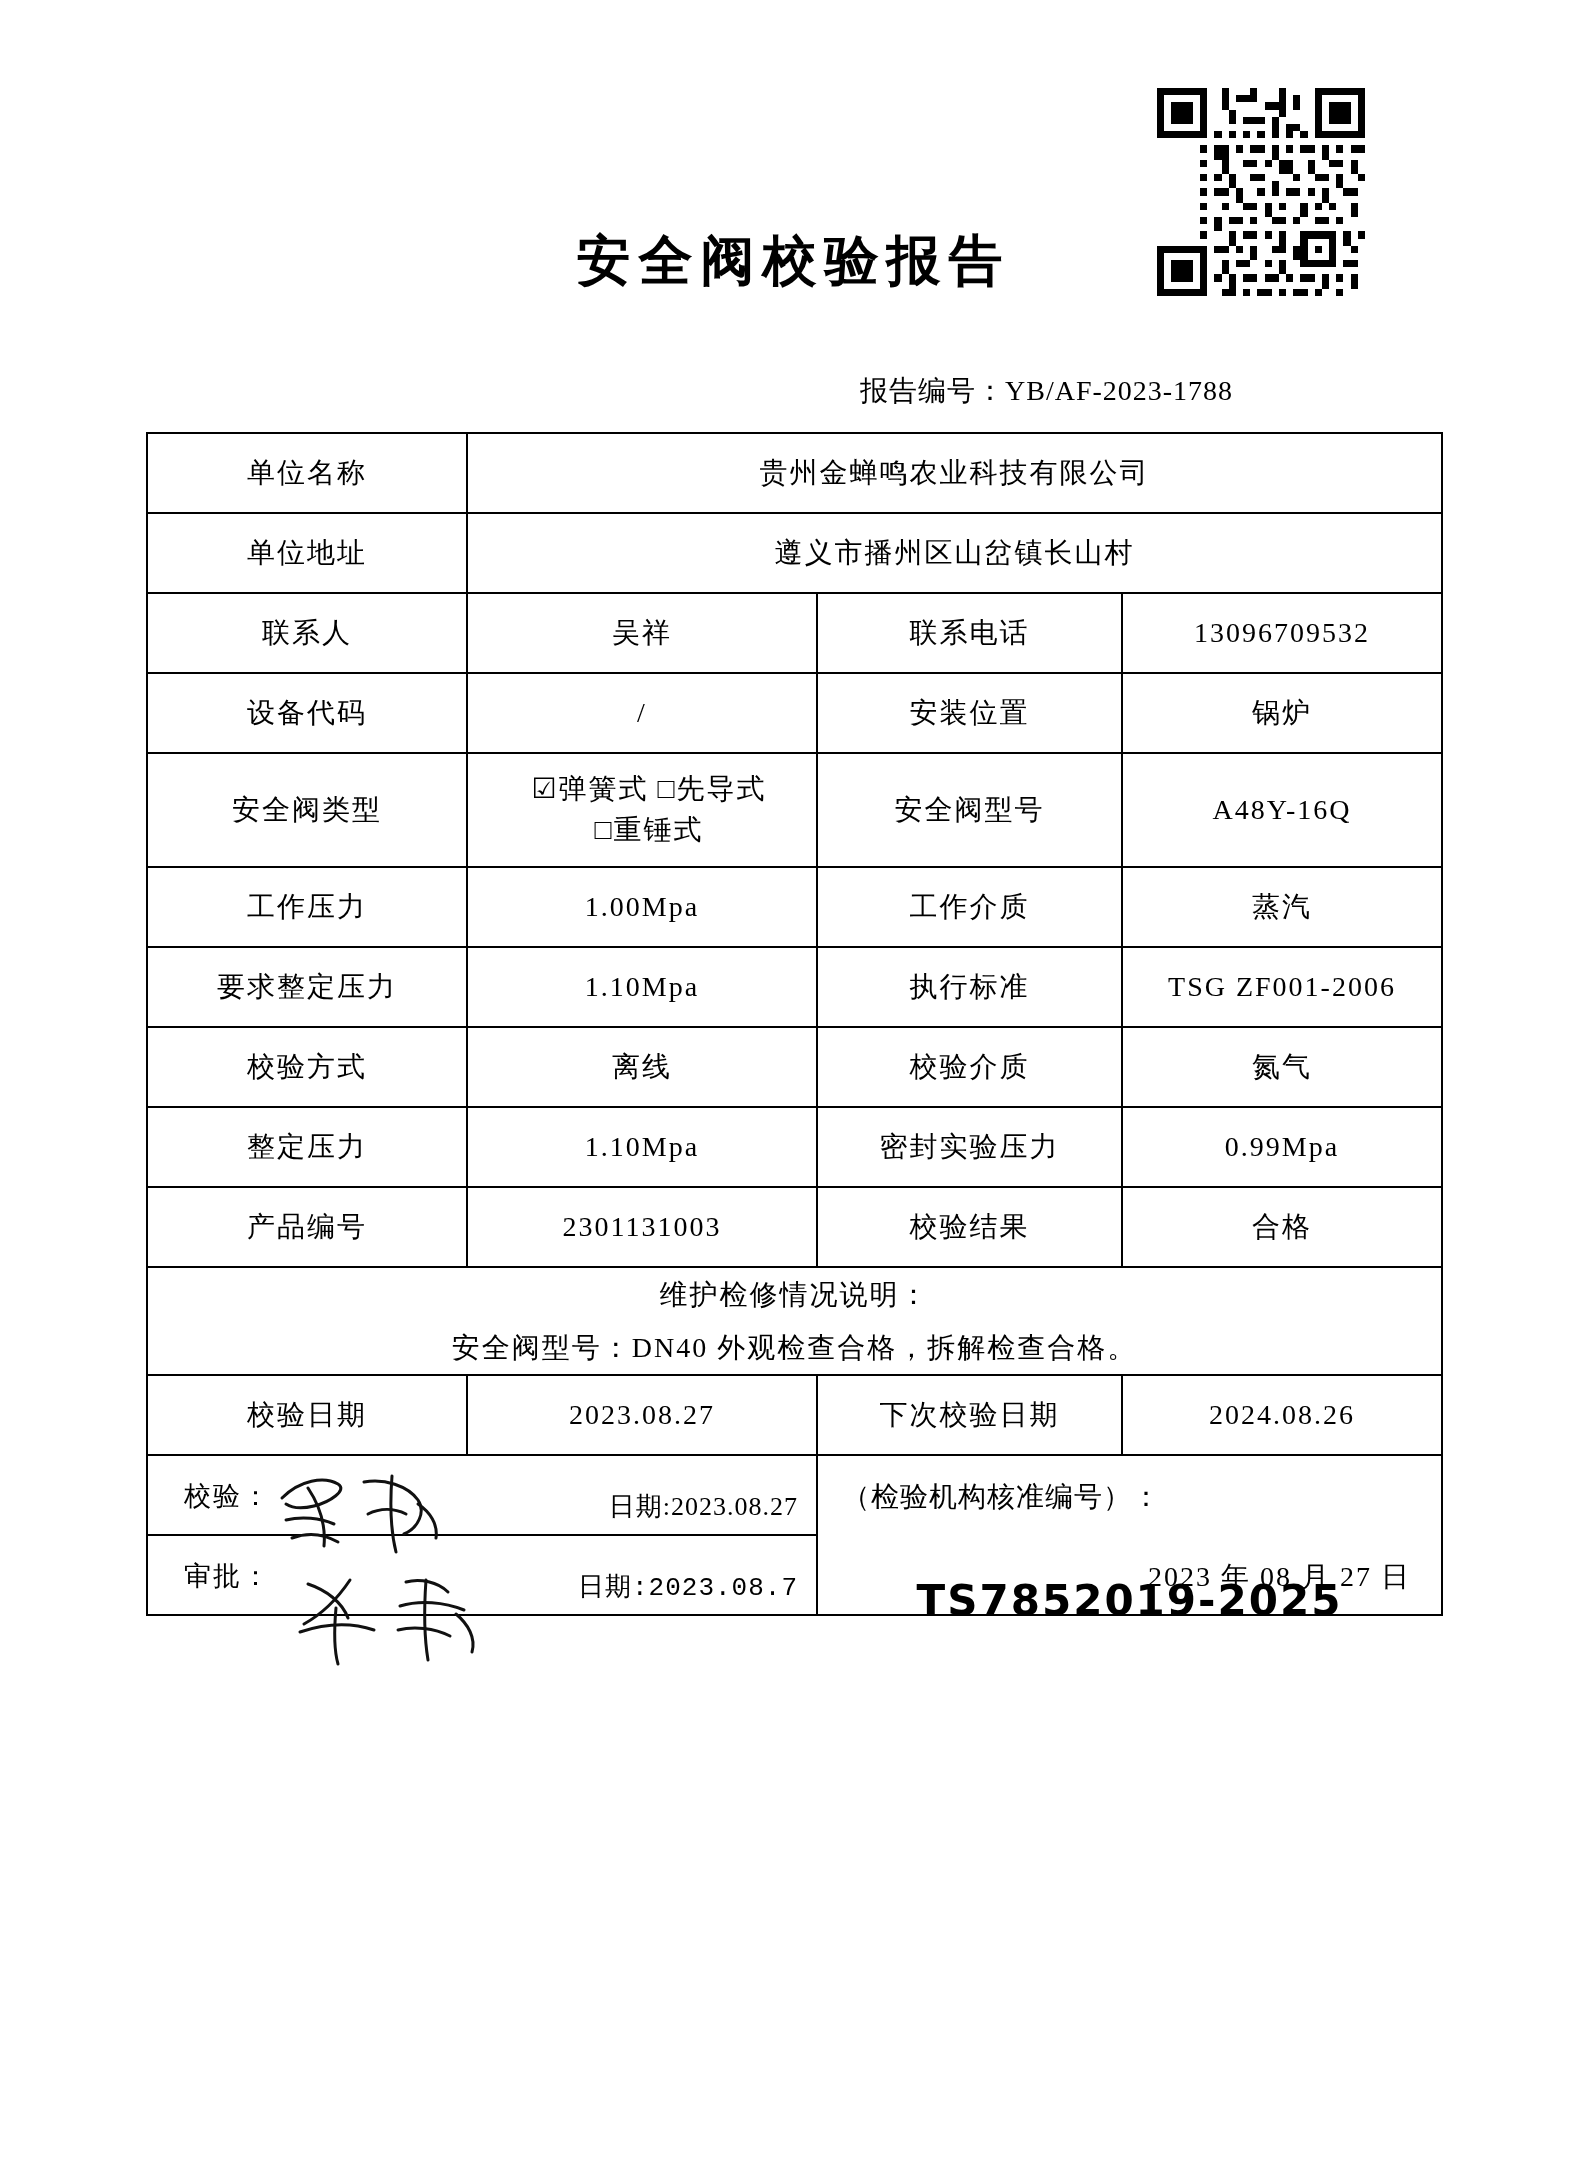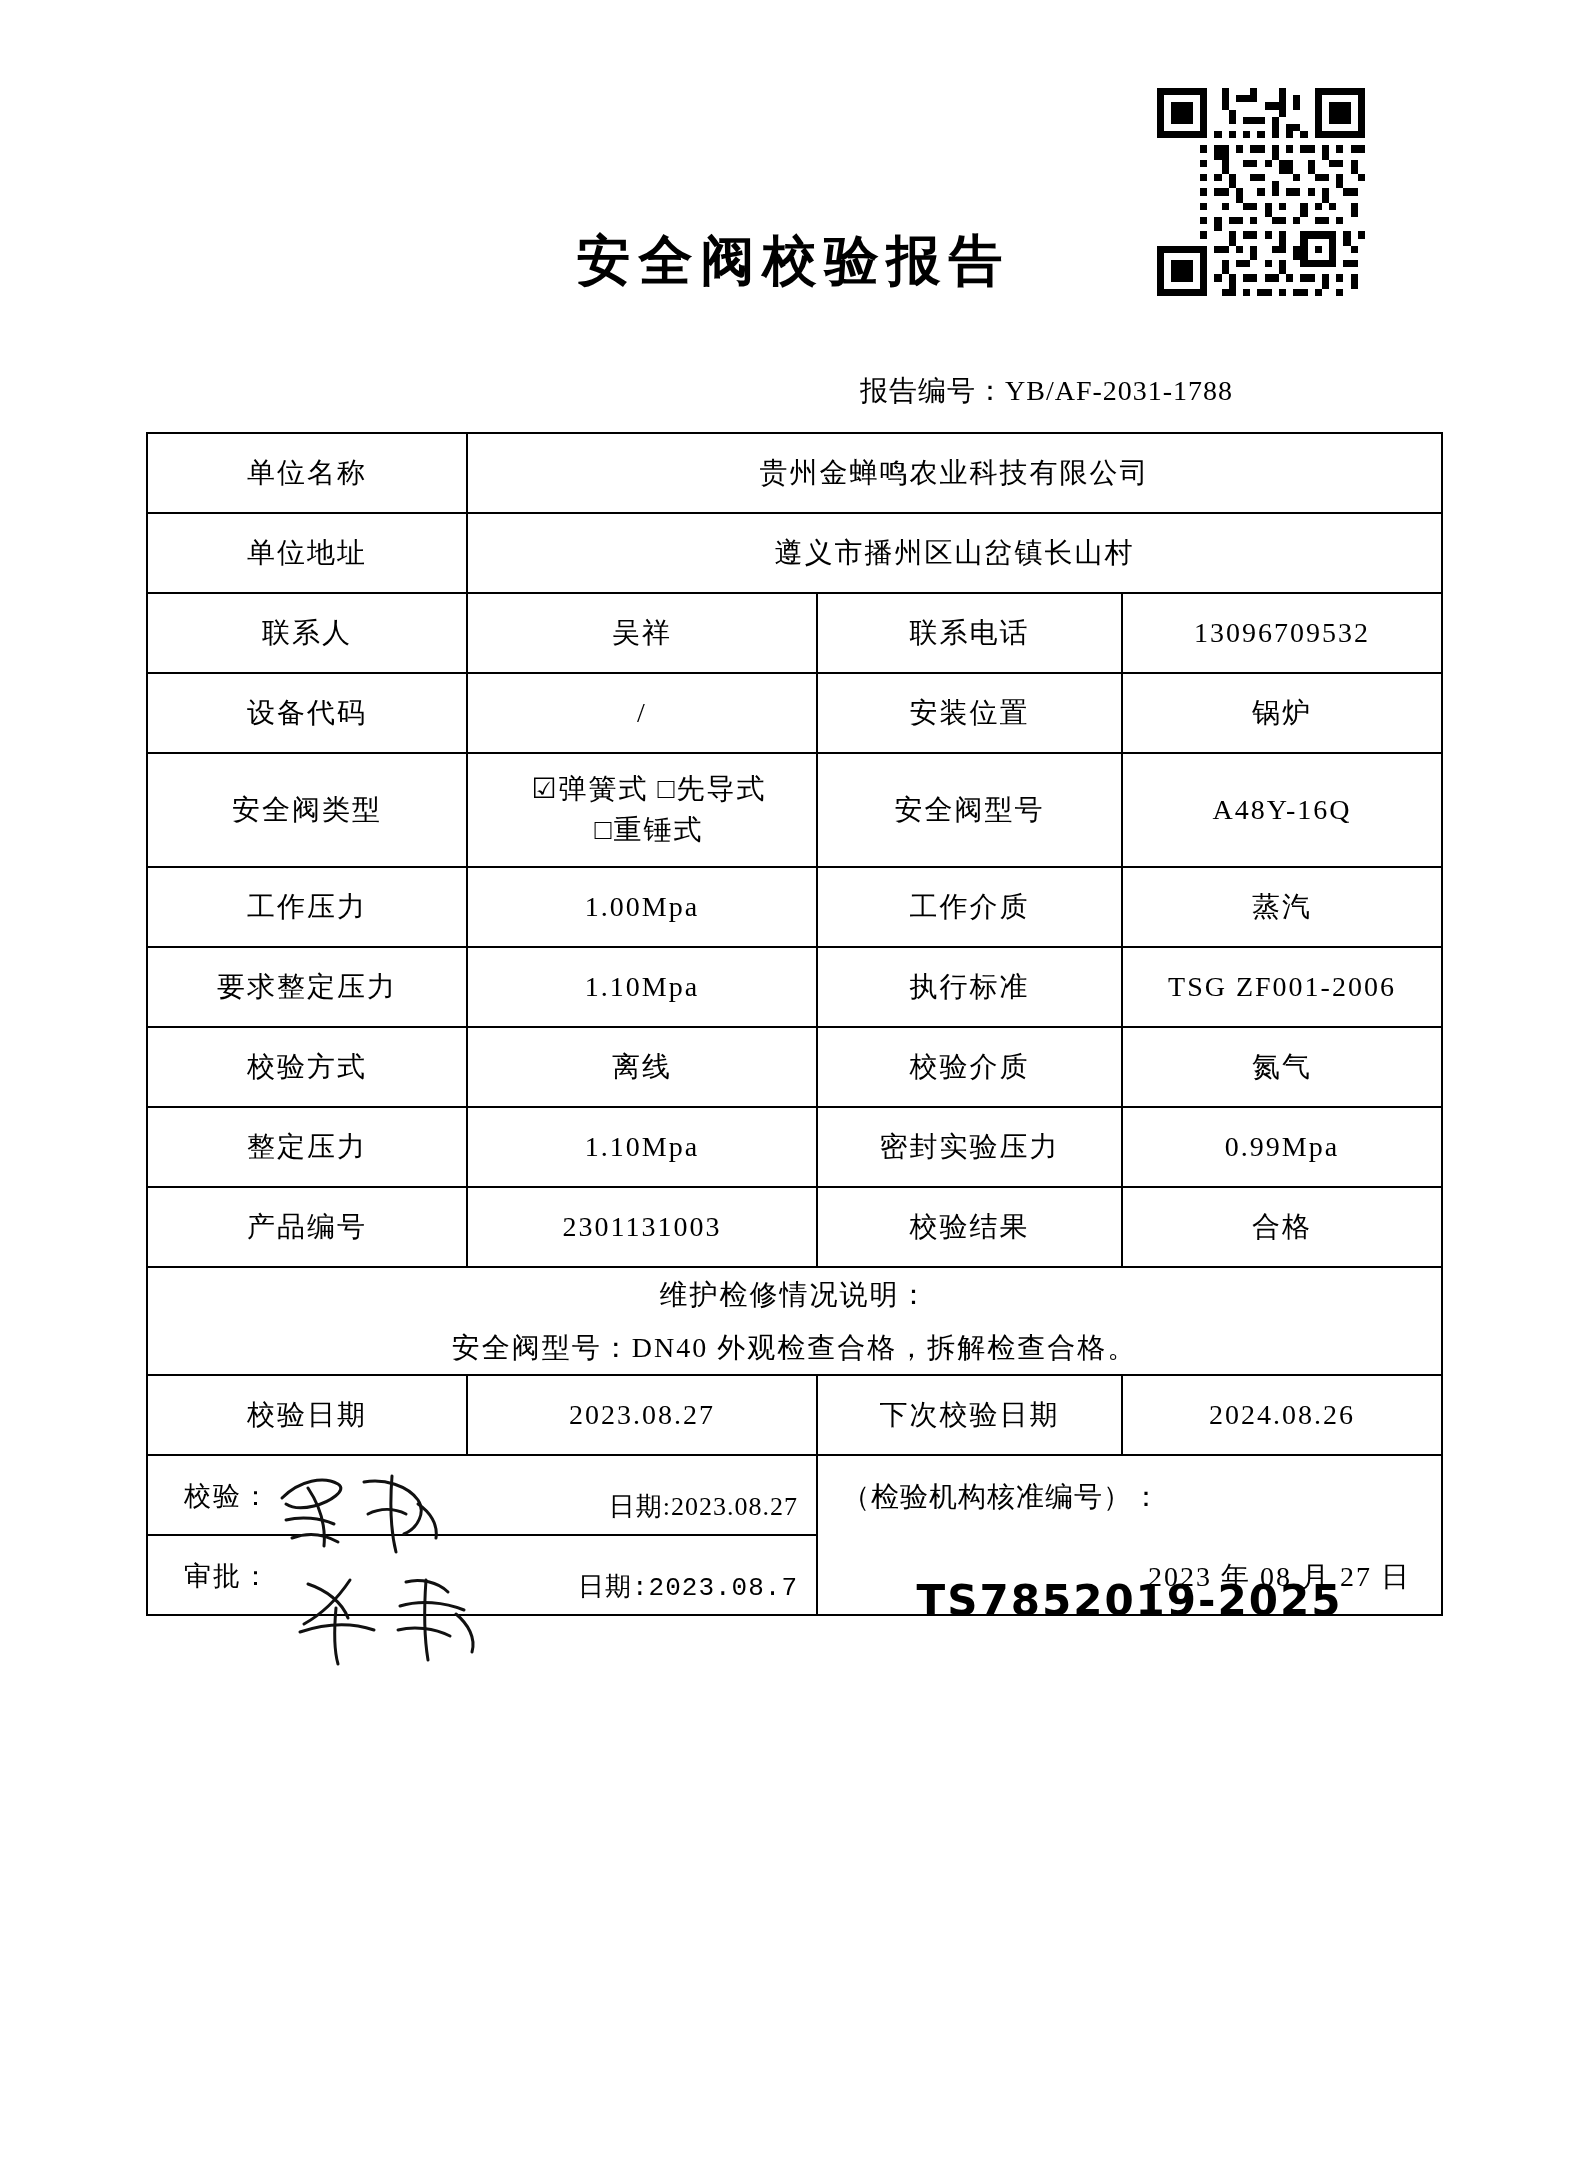--- a/index.html
+++ b/index.html
@@ -313,21 +313,21 @@
         <rect x="19" y="28" width="2" height="1"></rect>
           <rect x="22" y="28" width="1" height="1"></rect>
         <rect x="25" y="28" width="1" height="1"></rect>
       </g>
     </svg>
   </div>
 
   <div class="title">安全阀校验报告</div>
 
   <div class="report-no">
-    <span>报告编号：</span><span>YB/AF-2031-1788</span>
+    <span>报告编号：</span><span>YB/AF-2023-1788</span>
   </div>
 
   <table class="main">
     <colgroup>
       <col class="c1">
         <col class="c2">
         <col class="c3">
         <col class="c4">
     </colgroup>
     <tbody>

